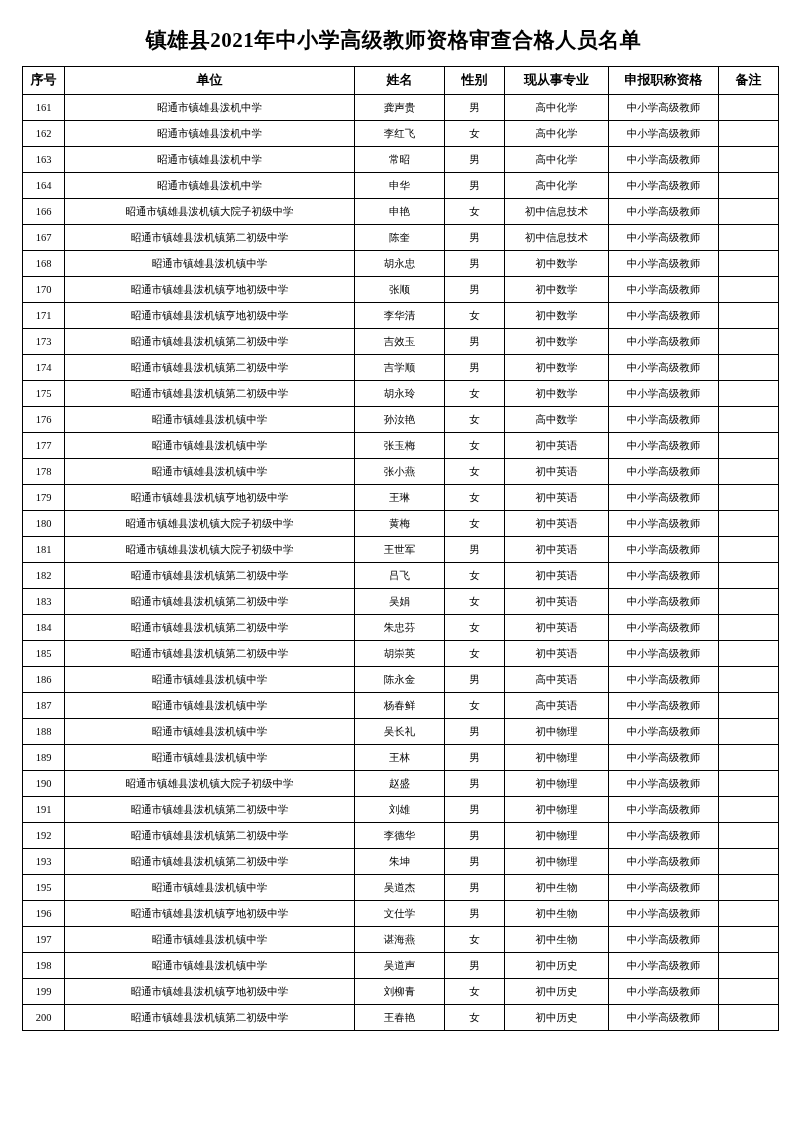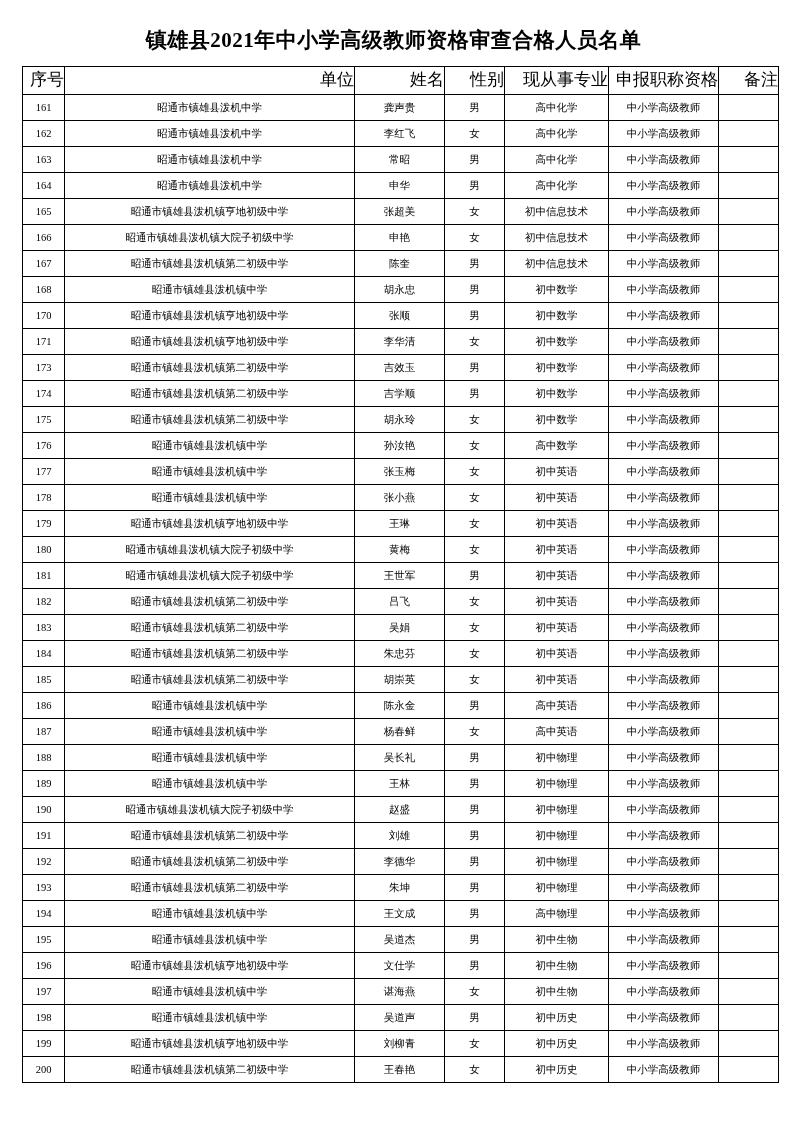--- a/index.html
+++ b/index.html
@@ -39,24 +39,23 @@
     text-align: center;
     vertical-align: middle;
     font-size: 10.5px;
     line-height: 1.1;
     padding: 0;
     height: 25px;
     overflow: hidden;
     white-space: nowrap;
   }
   table.roster th {
-    font-weight: normal;
-    font-size: 17px;
+    font-weight: bold;
+    font-size: 13px;
     height: 27px;
-    text-align: right;
   }
   col.c-idx   { width: 42px; }
   col.c-unit  { width: 290px; }
   col.c-name  { width: 90px; }
   col.c-sex   { width: 60px; }
   col.c-major { width: 104px; }
   col.c-qual  { width: 110px; }
   col.c-note  { width: 60px; }
 
   td.unit { font-size: 10.5px; }
@@ -121,29 +120,20 @@
         <tr>
           <td class="idx">164</td>
           <td class="unit">昭通市镇雄县泼机中学</td>
           <td class="name">申华</td>
           <td class="sex">男</td>
           <td class="major">高中化学</td>
           <td class="qual">中小学高级教师</td>
           <td class="note"></td>
         </tr>
         <tr>
-          <td class="idx">165</td>
-          <td class="unit">昭通市镇雄县泼机镇亨地初级中学</td>
-          <td class="name">张超美</td>
-          <td class="sex">女</td>
-          <td class="major">初中信息技术</td>
-          <td class="qual">中小学高级教师</td>
-          <td class="note"></td>
-        </tr>
-        <tr>
           <td class="idx">166</td>
           <td class="unit">昭通市镇雄县泼机镇大院子初级中学</td>
           <td class="name">申艳</td>
           <td class="sex">女</td>
           <td class="major">初中信息技术</td>
           <td class="qual">中小学高级教师</td>
           <td class="note"></td>
         </tr>
         <tr>
           <td class="idx">167</td>
@@ -360,29 +350,20 @@
           <td class="major">初中物理</td>
           <td class="qual">中小学高级教师</td>
           <td class="note"></td>
         </tr>
         <tr>
           <td class="idx">193</td>
           <td class="unit">昭通市镇雄县泼机镇第二初级中学</td>
           <td class="name">朱坤</td>
           <td class="sex">男</td>
           <td class="major">初中物理</td>
-          <td class="qual">中小学高级教师</td>
-          <td class="note"></td>
-        </tr>
-        <tr>
-          <td class="idx">194</td>
-          <td class="unit">昭通市镇雄县泼机镇中学</td>
-          <td class="name">王文成</td>
-          <td class="sex">男</td>
-          <td class="major">高中物理</td>
           <td class="qual">中小学高级教师</td>
           <td class="note"></td>
         </tr>
         <tr>
           <td class="idx">195</td>
           <td class="unit">昭通市镇雄县泼机镇中学</td>
           <td class="name">吴道杰</td>
           <td class="sex">男</td>
           <td class="major">初中生物</td>
           <td class="qual">中小学高级教师</td>

